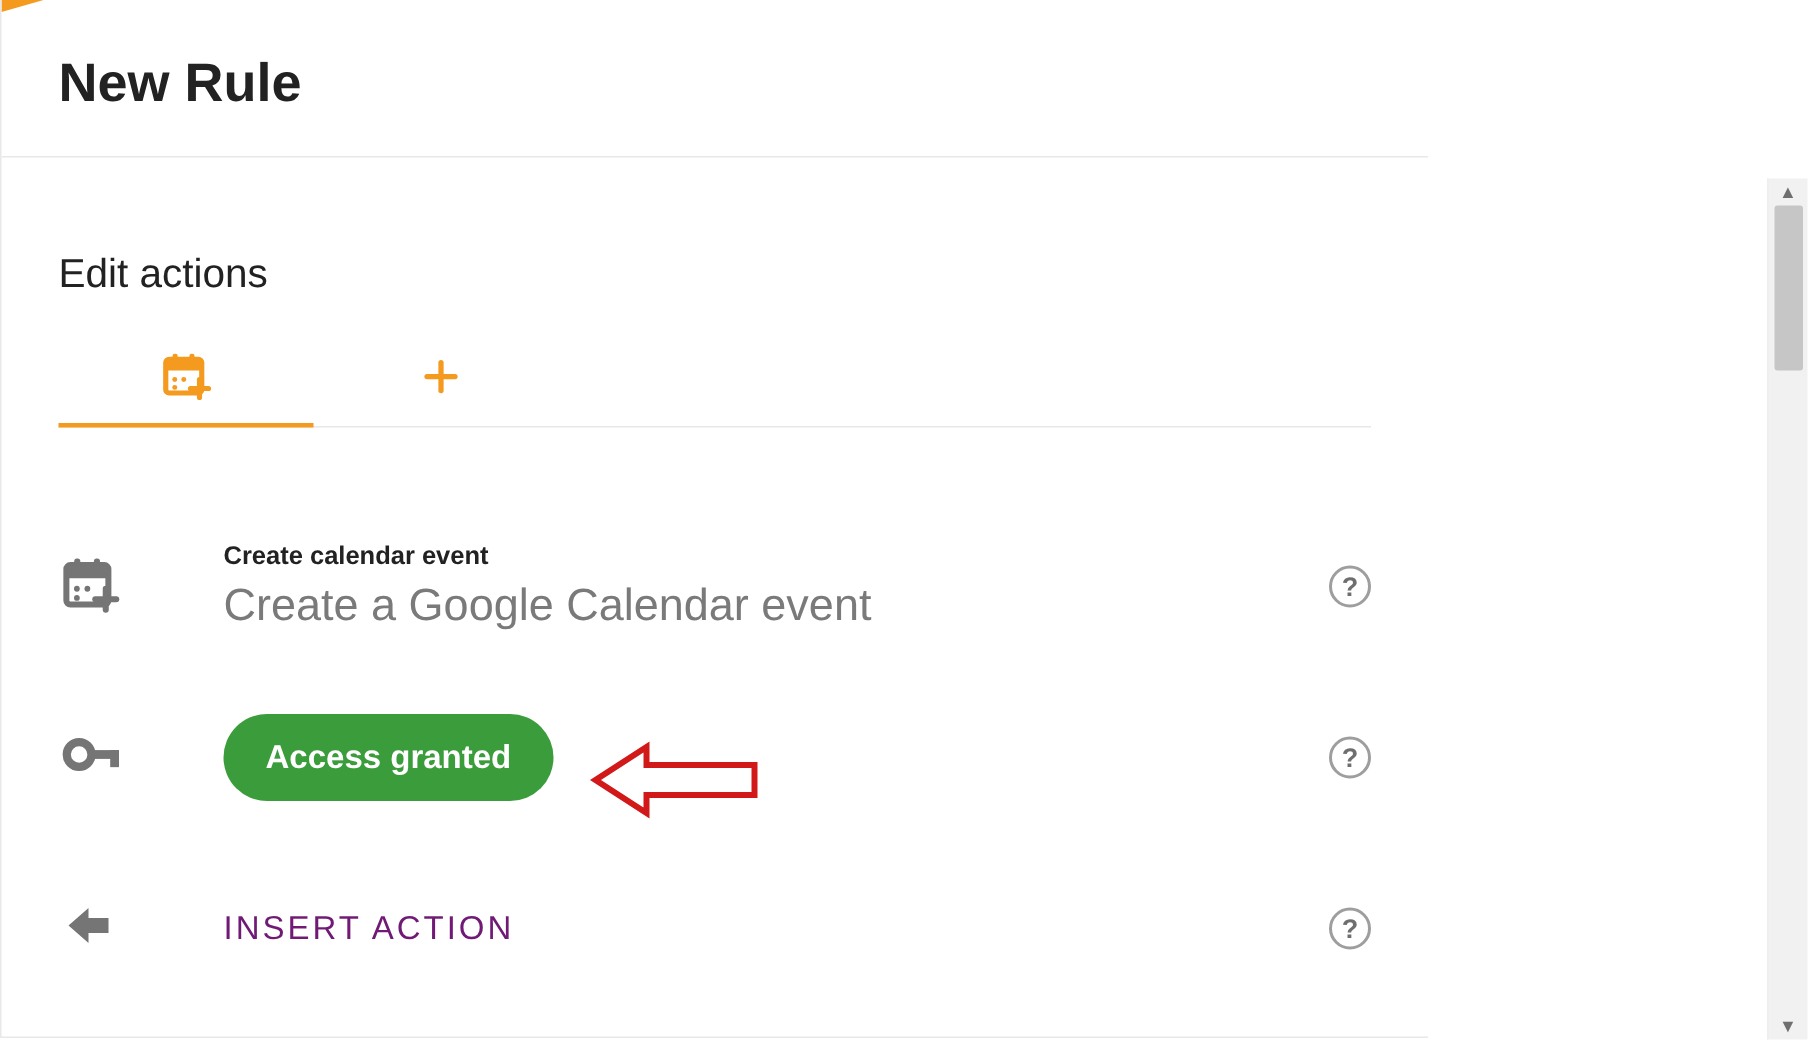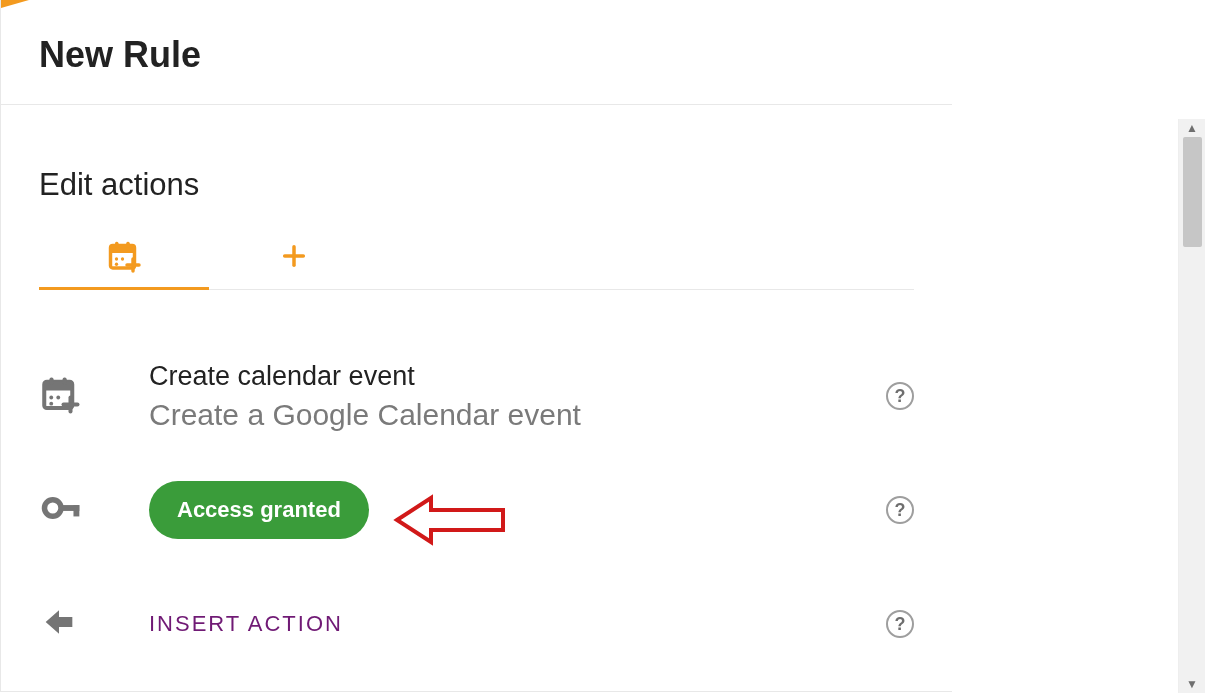--- a/index.html
+++ b/index.html
@@ -25,21 +25,21 @@
   }
   .header h1 { font-size: 36px; font-weight: 700; color:#222; }
 
   .scroll-region {
     position:absolute;
     top:119px; left:0; right:0; bottom:1px;
     overflow:hidden;
     padding: 0 38px;
   }
 
-  .section-title { font-size:31px; font-weight:500; color:#222; margin-top:48px; }
+  .section-title { font-size:27px; font-weight:500; color:#222; margin-top:48px; }
 
   .tabs-row {
     display:flex;
     align-items:flex-end;
     border-bottom:1px solid #e8e8e8;
     margin-top:24px;
   }
   .tab {
     width:170px; height:62px;
     display:flex; align-items:center; justify-content:center;
@@ -52,21 +52,21 @@
     padding: 24px 0 0 0;
     min-height:96px;
   }
   .action-icon-cell {
     width:110px; flex:0 0 110px;
     display:flex; align-items:center;
     color:#757575;
   }
   .action-body { flex:1; display:flex; align-items:center; }
   .action-text { display:flex; flex-direction:column; gap:6px; }
-  .action-title { font-size:27px; font-weight:400; color:#222; }
+  .action-title { font-size:17px; font-weight:700; color:#222; }
   .action-sub   { font-size:30px; color:#7a7a7a; }
   .action-help-cell { flex:0 0 60px; display:flex; justify-content:flex-end; }
 
   .chip {
     display:inline-flex; align-items:center;
     background:#3a9c3a; color:#fff;
     font-size:22px; font-weight:600;
     height:58px; padding:0 28px;
     border-radius:29px;
   }

